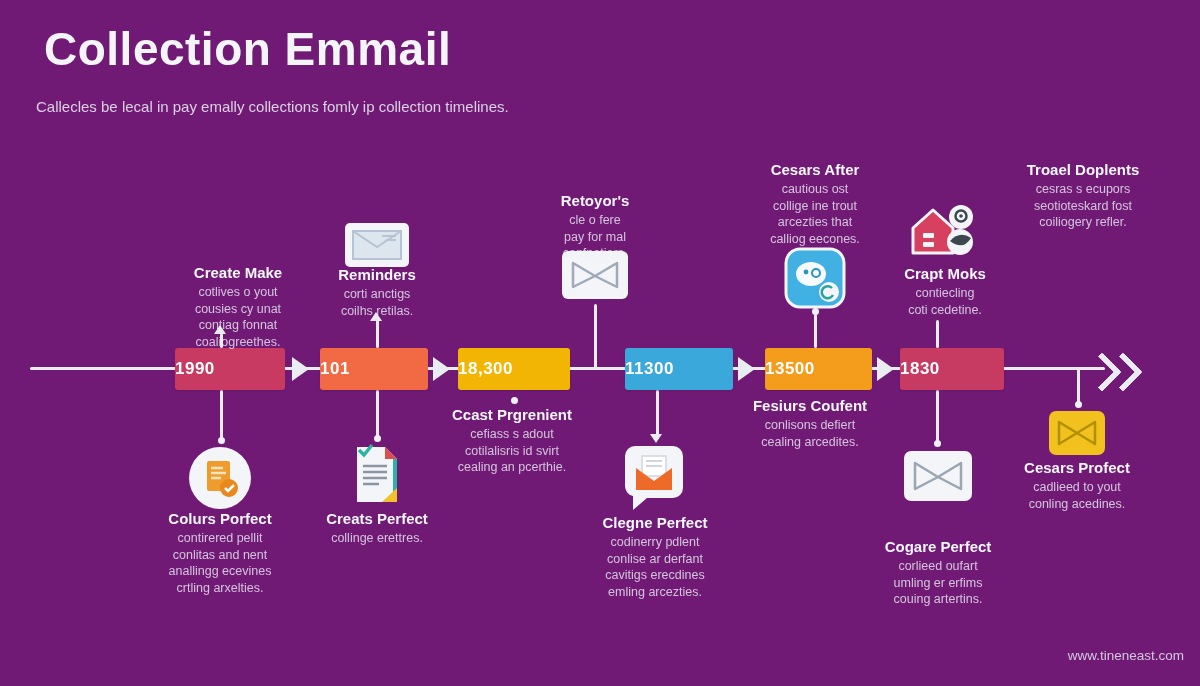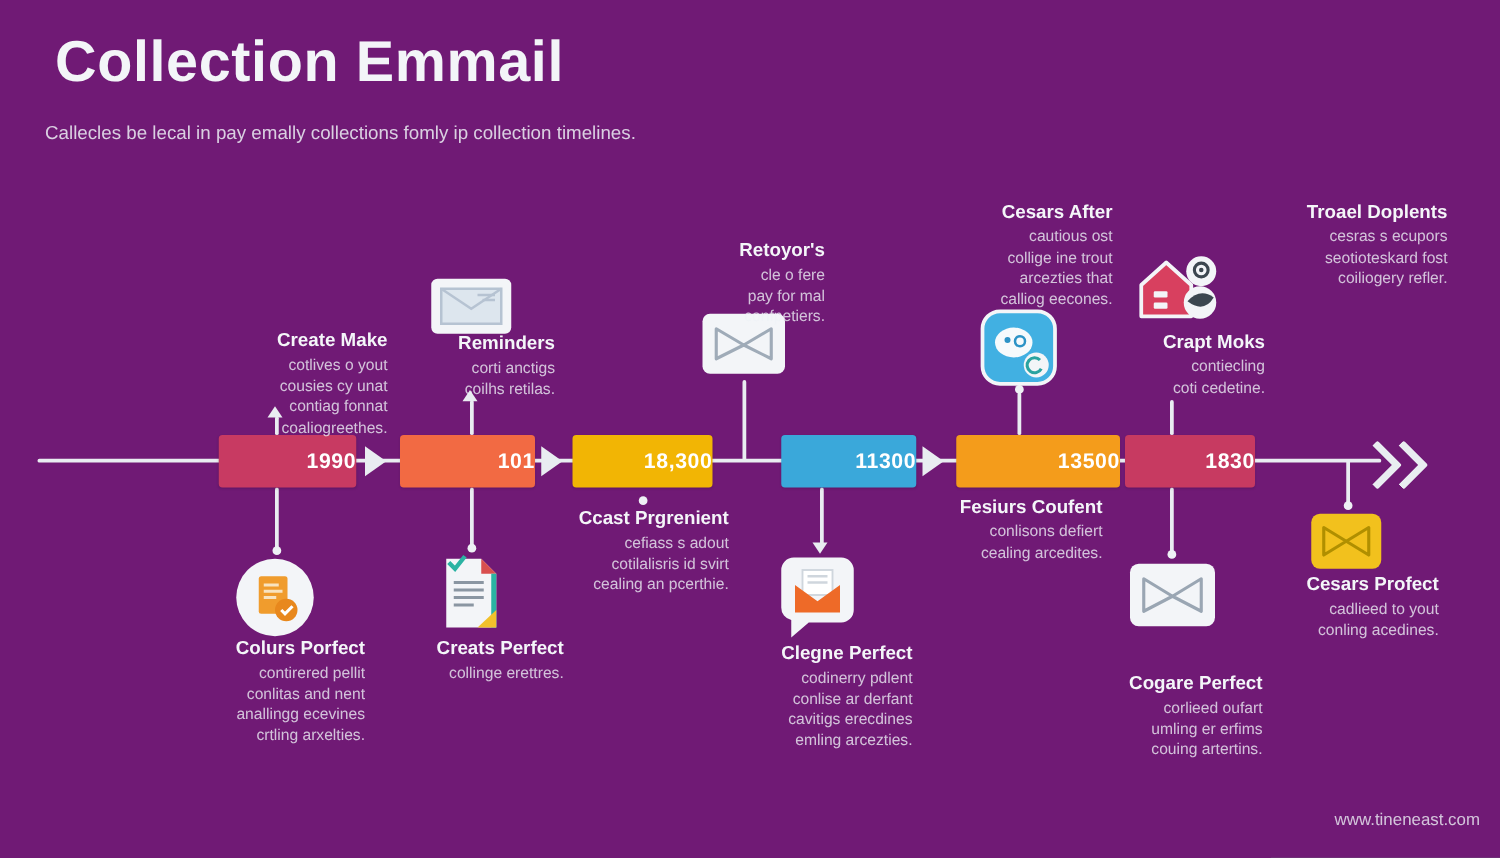--- a/index.html
+++ b/index.html
@@ -11,24 +11,24 @@
   .arrow-r{position:absolute;width:0;height:0;border-left:17px solid #e9edf1;
            border-top:12px solid transparent;border-bottom:12px solid transparent;}
   .arrow-up{position:absolute;width:0;height:0;border-bottom:9px solid #e9edf1;
            border-left:6px solid transparent;border-right:6px solid transparent;}
   .arrow-dn{position:absolute;width:0;height:0;border-top:9px solid #e9edf1;
            border-left:6px solid transparent;border-right:6px solid transparent;}
   .chev{position:absolute;width:22px;height:22px;border-top:6px solid #e9edf1;
         border-right:6px solid #e9edf1;transform:rotate(45deg);border-radius:2px;}
 
   .box{position:absolute;top:348px;height:42px;border-radius:3px;display:flex;
-       align-items:center;justify-content:flex-end;color:#ffffff;font-weight:bold;
+       align-items:center;justify-content:flex-start;color:#ffffff;font-weight:bold;
        font-size:17px;letter-spacing:.5px;box-shadow:0 1px 2px rgba(0,0,0,.12);}
 
-  .ann{position:absolute;text-align:right;}
+  .ann{position:absolute;text-align:center;}
   .ann-title{font-size:15px;font-weight:bold;color:#f4f6f9;margin-bottom:3px;}
   .ann-line{font-size:12.5px;color:rgba(238,242,246,.78);line-height:1.32;}
 
   .icon-wrap{position:absolute;line-height:0;}
 
   #page-title{position:absolute;left:44px;top:22px;margin:0;font-size:46px;
       font-weight:bold;color:#f3f5f8;letter-spacing:.5px;}
   #page-subtitle{position:absolute;left:36px;top:98px;margin:0;font-size:15px;
       color:rgba(236,240,245,.85);}
   #footer-url{position:absolute;right:16px;top:648px;font-size:13.5px;
@@ -82,21 +82,21 @@
     </div>
   <div class="box" style="left: 320px; width: 108px; background-color: rgb(242, 106, 67);">
     <span>101</span>
     </div>
   <div class="box" style="left: 458px; width: 112px; background-color: rgb(242, 181, 4);">
     <span>18,300</span>
     </div>
   <div class="box" style="left: 625px; width: 108px; background-color: rgb(58, 168, 218);">
     <span>11300</span>
     </div>
-  <div class="box" style="left: 765px; width: 107px; background-color: rgb(244, 156, 27); padding-left: 24px;">
+  <div class="box" style="left: 765px; width: 107px; background-color: rgb(244, 156, 27);">
     <span>13500</span>
     </div>
   <div class="box" style="left: 900px; width: 104px; background-color: rgb(199, 58, 97);">
     <span>1830</span>
     </div>
 
   <div class="icon-wrap" style="left:344px;top:222px;">
     <svg width="66" height="46" viewBox="0 0 66 46">
       <rect x="1" y="1" width="64" height="44" rx="5" fill="#f3f5f8"></rect>
       <rect x="9" y="9" width="48" height="28" fill="#dde6ee" stroke="#b6c3d2" stroke-width="2"></rect>

